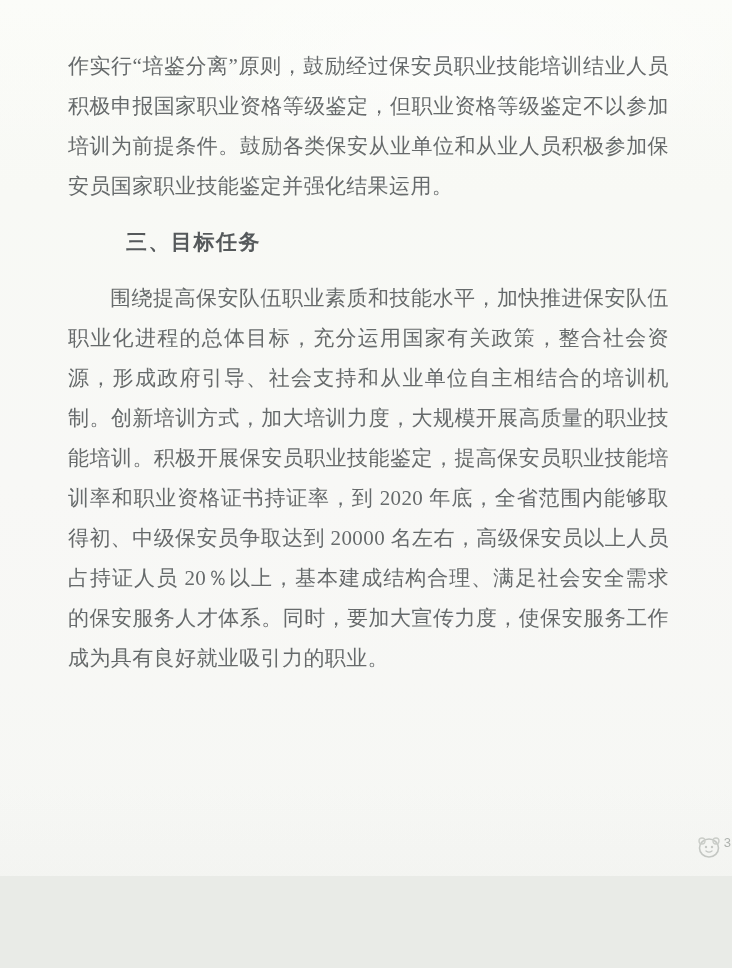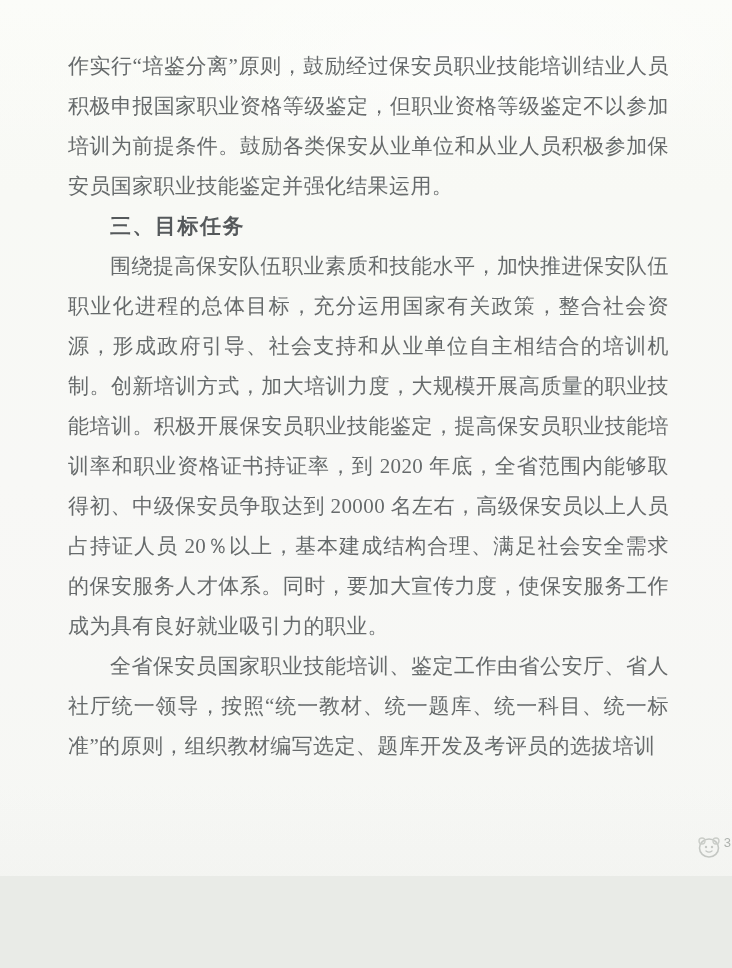--- a/index.html
+++ b/index.html
@@ -61,21 +61,21 @@
   }
   .para {
     margin: 0;
     text-align: justify;
     text-justify: inter-ideograph;
   }
   .para.indent {
     text-indent: 2em;
   }
   .heading {
-    margin: 0;
+    margin: 16px;
     text-indent: 2em;
     font-family: Liberation Sans, sans-serif;
     font-weight: 700;
     color: #55595b;
     letter-spacing: 1.5px;
   }
   .watermark {
     position: absolute;
     right: 16px;
     bottom: 16px;
@@ -107,21 +107,20 @@
 
 <div class="page">
 
   <div class="scan-band top"></div>
   <div class="scan-band bottom"></div>
 
   <div class="content" id="content">
       <p class="para">作实行“培鉴分离”原则，鼓励经过保安员职业技能培训结业人员积极申报国家职业资格等级鉴定，但职业资格等级鉴定不以参加培训为前提条件。鼓励各类保安从业单位和从业人员积极参加保安员国家职业技能鉴定并强化结果运用。</p>
       <p class="heading">三、目标任务</p>
       <p class="para indent">围绕提高保安队伍职业素质和技能水平，加快推进保安队伍职业化进程的总体目标，充分运用国家有关政策，整合社会资源，形成政府引导、社会支持和从业单位自主相结合的培训机制。创新培训方式，加大培训力度，大规模开展高质量的职业技能培训。积极开展保安员职业技能鉴定，提高保安员职业技能培训率和职业资格证书持证率，到 2020 年底，全省范围内能够取得初、中级保安员争取达到 20000 名左右，高级保安员以上人员占持证人员 20％以上，基本建成结构合理、满足社会安全需求的保安服务人才体系。同时，要加大宣传力度，使保安服务工作成为具有良好就业吸引力的职业。</p>
-      <p class="para indent">全省保安员国家职业技能培训、鉴定工作由省公安厅、省人社厅统一领导，按照“统一教材、统一题库、统一科目、统一标准”的原则，组织教材编写选定、题库开发及考评员的选拔培训</p>
     </div>
 
   <div class="watermark">
     <span class="wm-icon">
       <svg width="28" height="26" viewBox="0 0 28 26" xmlns="http://www.w3.org/2000/svg">
         <ellipse cx="14" cy="14" rx="9.5" ry="9" fill="none" stroke="#c4c7c3" stroke-width="1.6"></ellipse>
         <circle cx="7" cy="7" r="3" fill="none" stroke="#cbcec9" stroke-width="1.4"></circle>
         <circle cx="21" cy="7" r="3" fill="none" stroke="#cbcec9" stroke-width="1.4"></circle>
         <circle cx="11" cy="13" r="1.2" fill="#c4c7c3"></circle>
         <circle cx="17" cy="13" r="1.2" fill="#c4c7c3"></circle>

